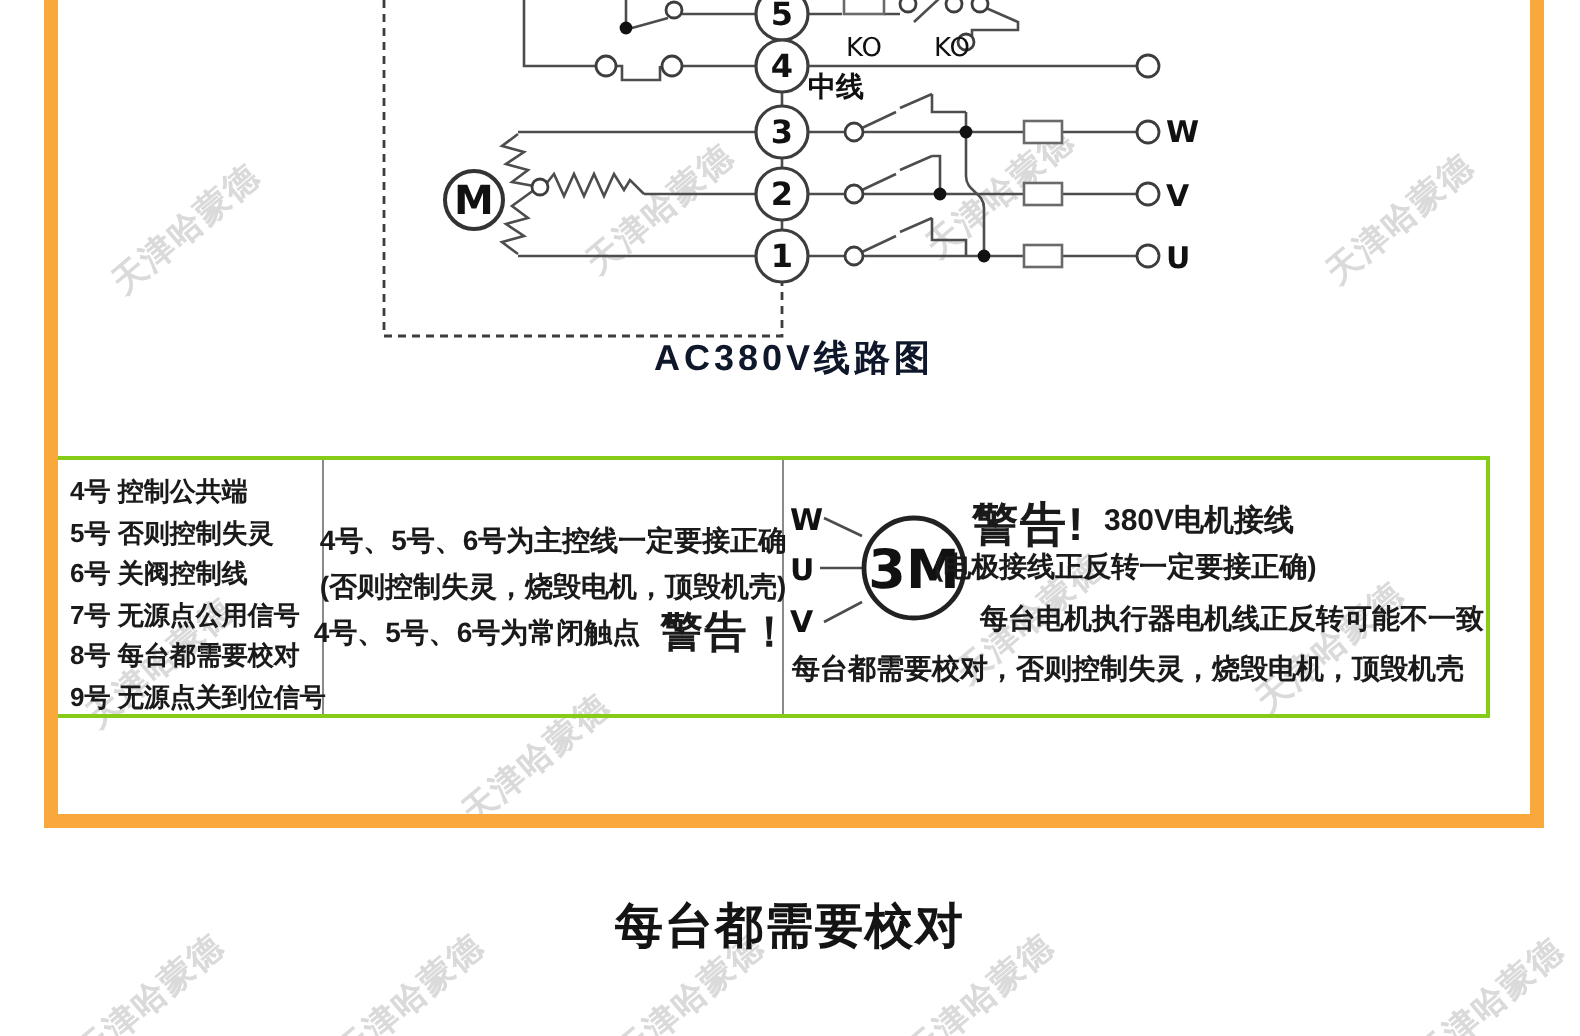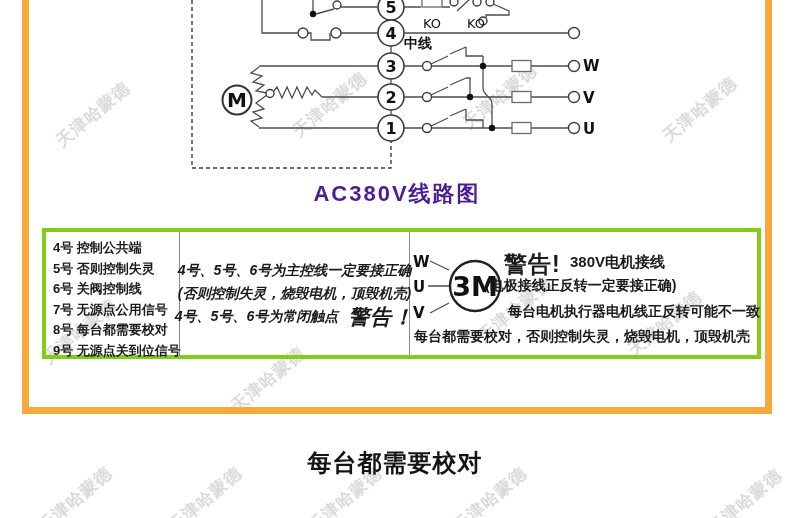--- a/index.html
+++ b/index.html
@@ -5,29 +5,29 @@
   html,body{margin:0;padding:0;background:#ffffff;}
   #page{position:relative;width:790px;height:518px;background:#fff;overflow:hidden;
         font-family:"Liberation Sans","DejaVu Sans",sans-serif;color:#1a1a1a;}
   .wm{position:absolute;font-size:17px;color:#dadada;letter-spacing:1px;white-space:nowrap;
       transform:rotate(-40deg);z-index:1;font-weight:bold;}
   .accent{position:absolute;z-index:3;}
   #bar-left{left:22px;top:0;width:7px;height:414px;}
   #bar-right{left:765px;top:0;width:7px;height:414px;}
   #bar-bottom{left:22px;top:407px;width:750px;height:7px;}
   #circuit-svg{position:absolute;left:29px;top:0;width:736px;height:176px;z-index:2;}
-  #diagram-title{position:absolute;left:29px;top:179px;width:736px;text-align:center;
-      font-size:22px;font-weight:bold;color:#4c1d95;letter-spacing:2px;z-index:2;}
-  #spec-table{position:absolute;left:42px;top:228px;width:719px;height:131px;z-index:2;
-      border:4px solid #84cc16;box-sizing:border-box;display:flex;background:transparent;}
+  #diagram-title{position:absolute;left:29px;top:167px;width:736px;text-align:center;
+      font-size:18px;font-weight:bold;color:#0f172a;letter-spacing:2px;z-index:2;}
+  #spec-table{position:absolute;left:26px;top:228px;width:719px;height:131px;z-index:2;
+      border:2px solid #84cc16;box-sizing:border-box;display:flex;background:transparent;}
   #col-signals{width:134px;border-right:1px solid #8a8a8a;box-sizing:border-box;
       padding:6px 2px 0 7px;font-size:13px;font-weight:bold;line-height:20.5px;white-space:nowrap;}
   #col-warning{width:230px;border-right:1px solid #8a8a8a;box-sizing:border-box;
       display:flex;flex-direction:column;justify-content:center;align-items:center;
-      font-size:14px;font-weight:bold;line-height:23px;text-align:center;white-space:nowrap;font-style:italic;}
+      font-size:14px;font-weight:bold;line-height:23px;text-align:center;white-space:nowrap;}
   .warn-row{display:flex;align-items:flex-start;}
   .warn-mid{font-size:21px;margin-left:10px;letter-spacing:1px;}
   #col-motor{flex:1;position:relative;font-weight:bold;}
   #motor-glyph{position:absolute;left:2px;top:13px;width:100px;height:82px;}
   #warn-right{position:absolute;left:94px;top:17px;font-size:23px;letter-spacing:1px;}
   .mline{position:absolute;text-align:left;white-space:nowrap;}
   #m-line1{left:160px;top:21px;width:195px;font-size:15px;}
   #m-line2{left:75px;top:45px;width:280px;font-size:14px;}
   #m-line3{left:98px;top:71px;width:257px;font-size:14px;}
   #m-line4{left:4px;top:96px;width:348px;font-size:14px;}

